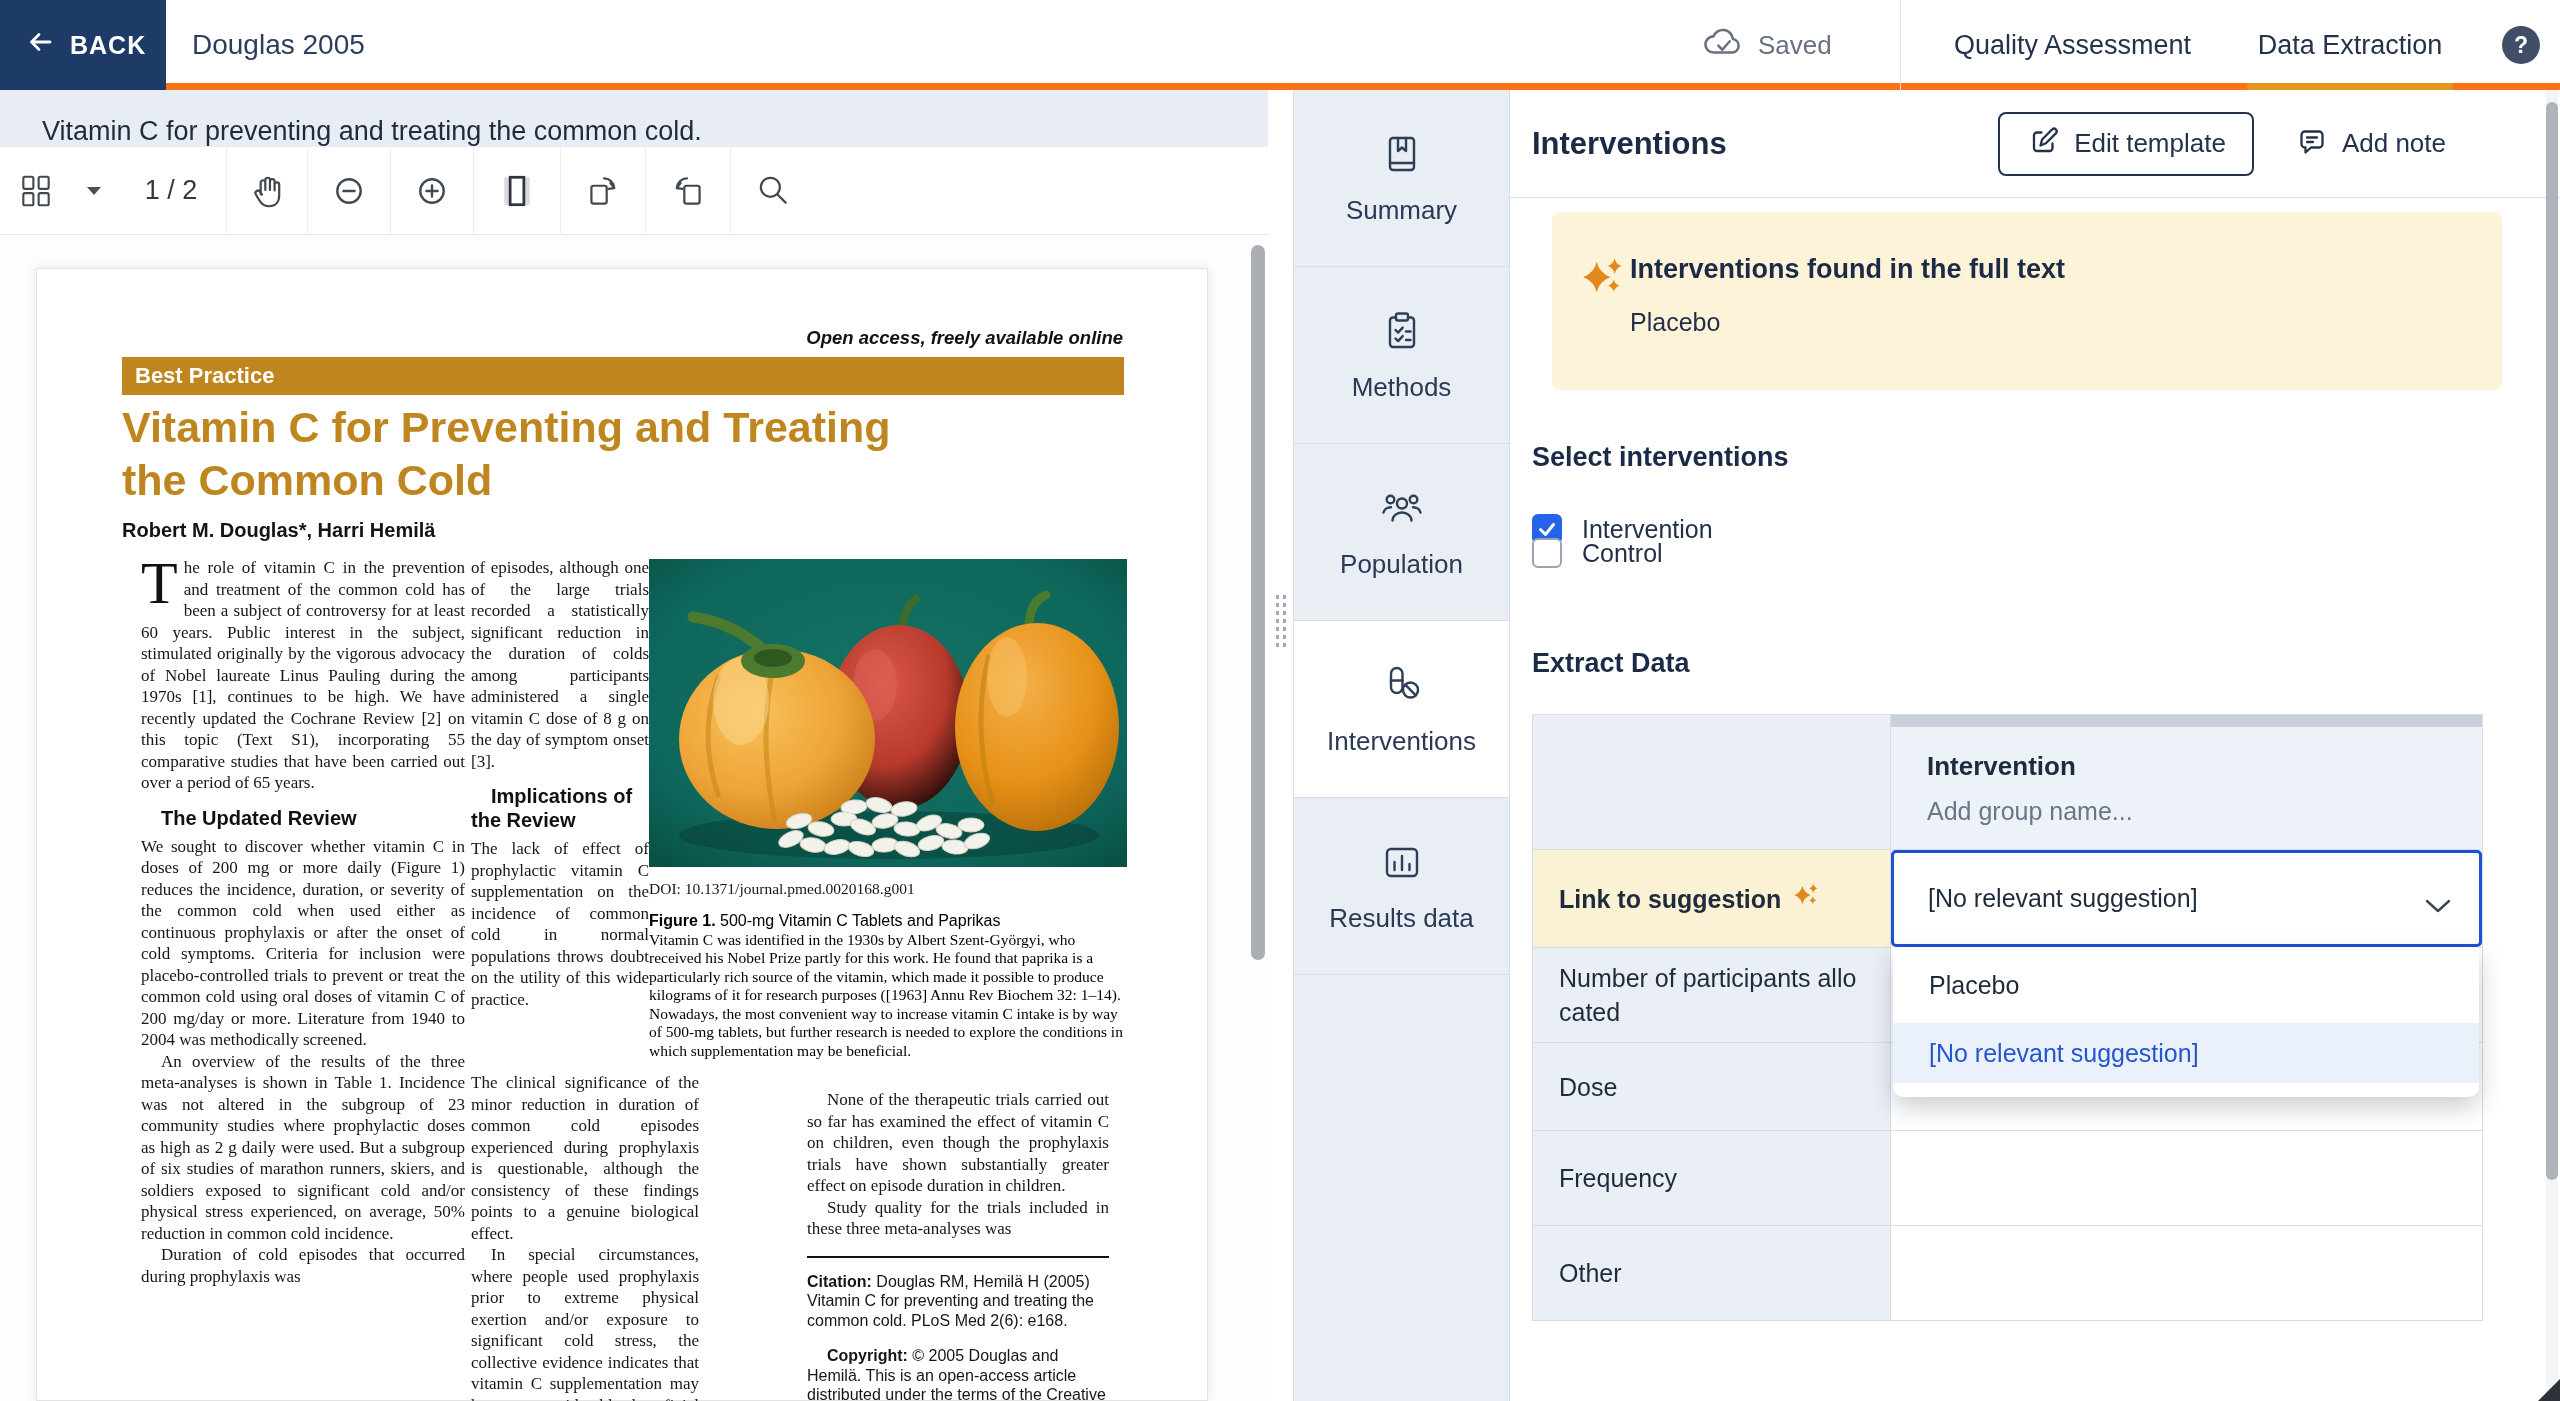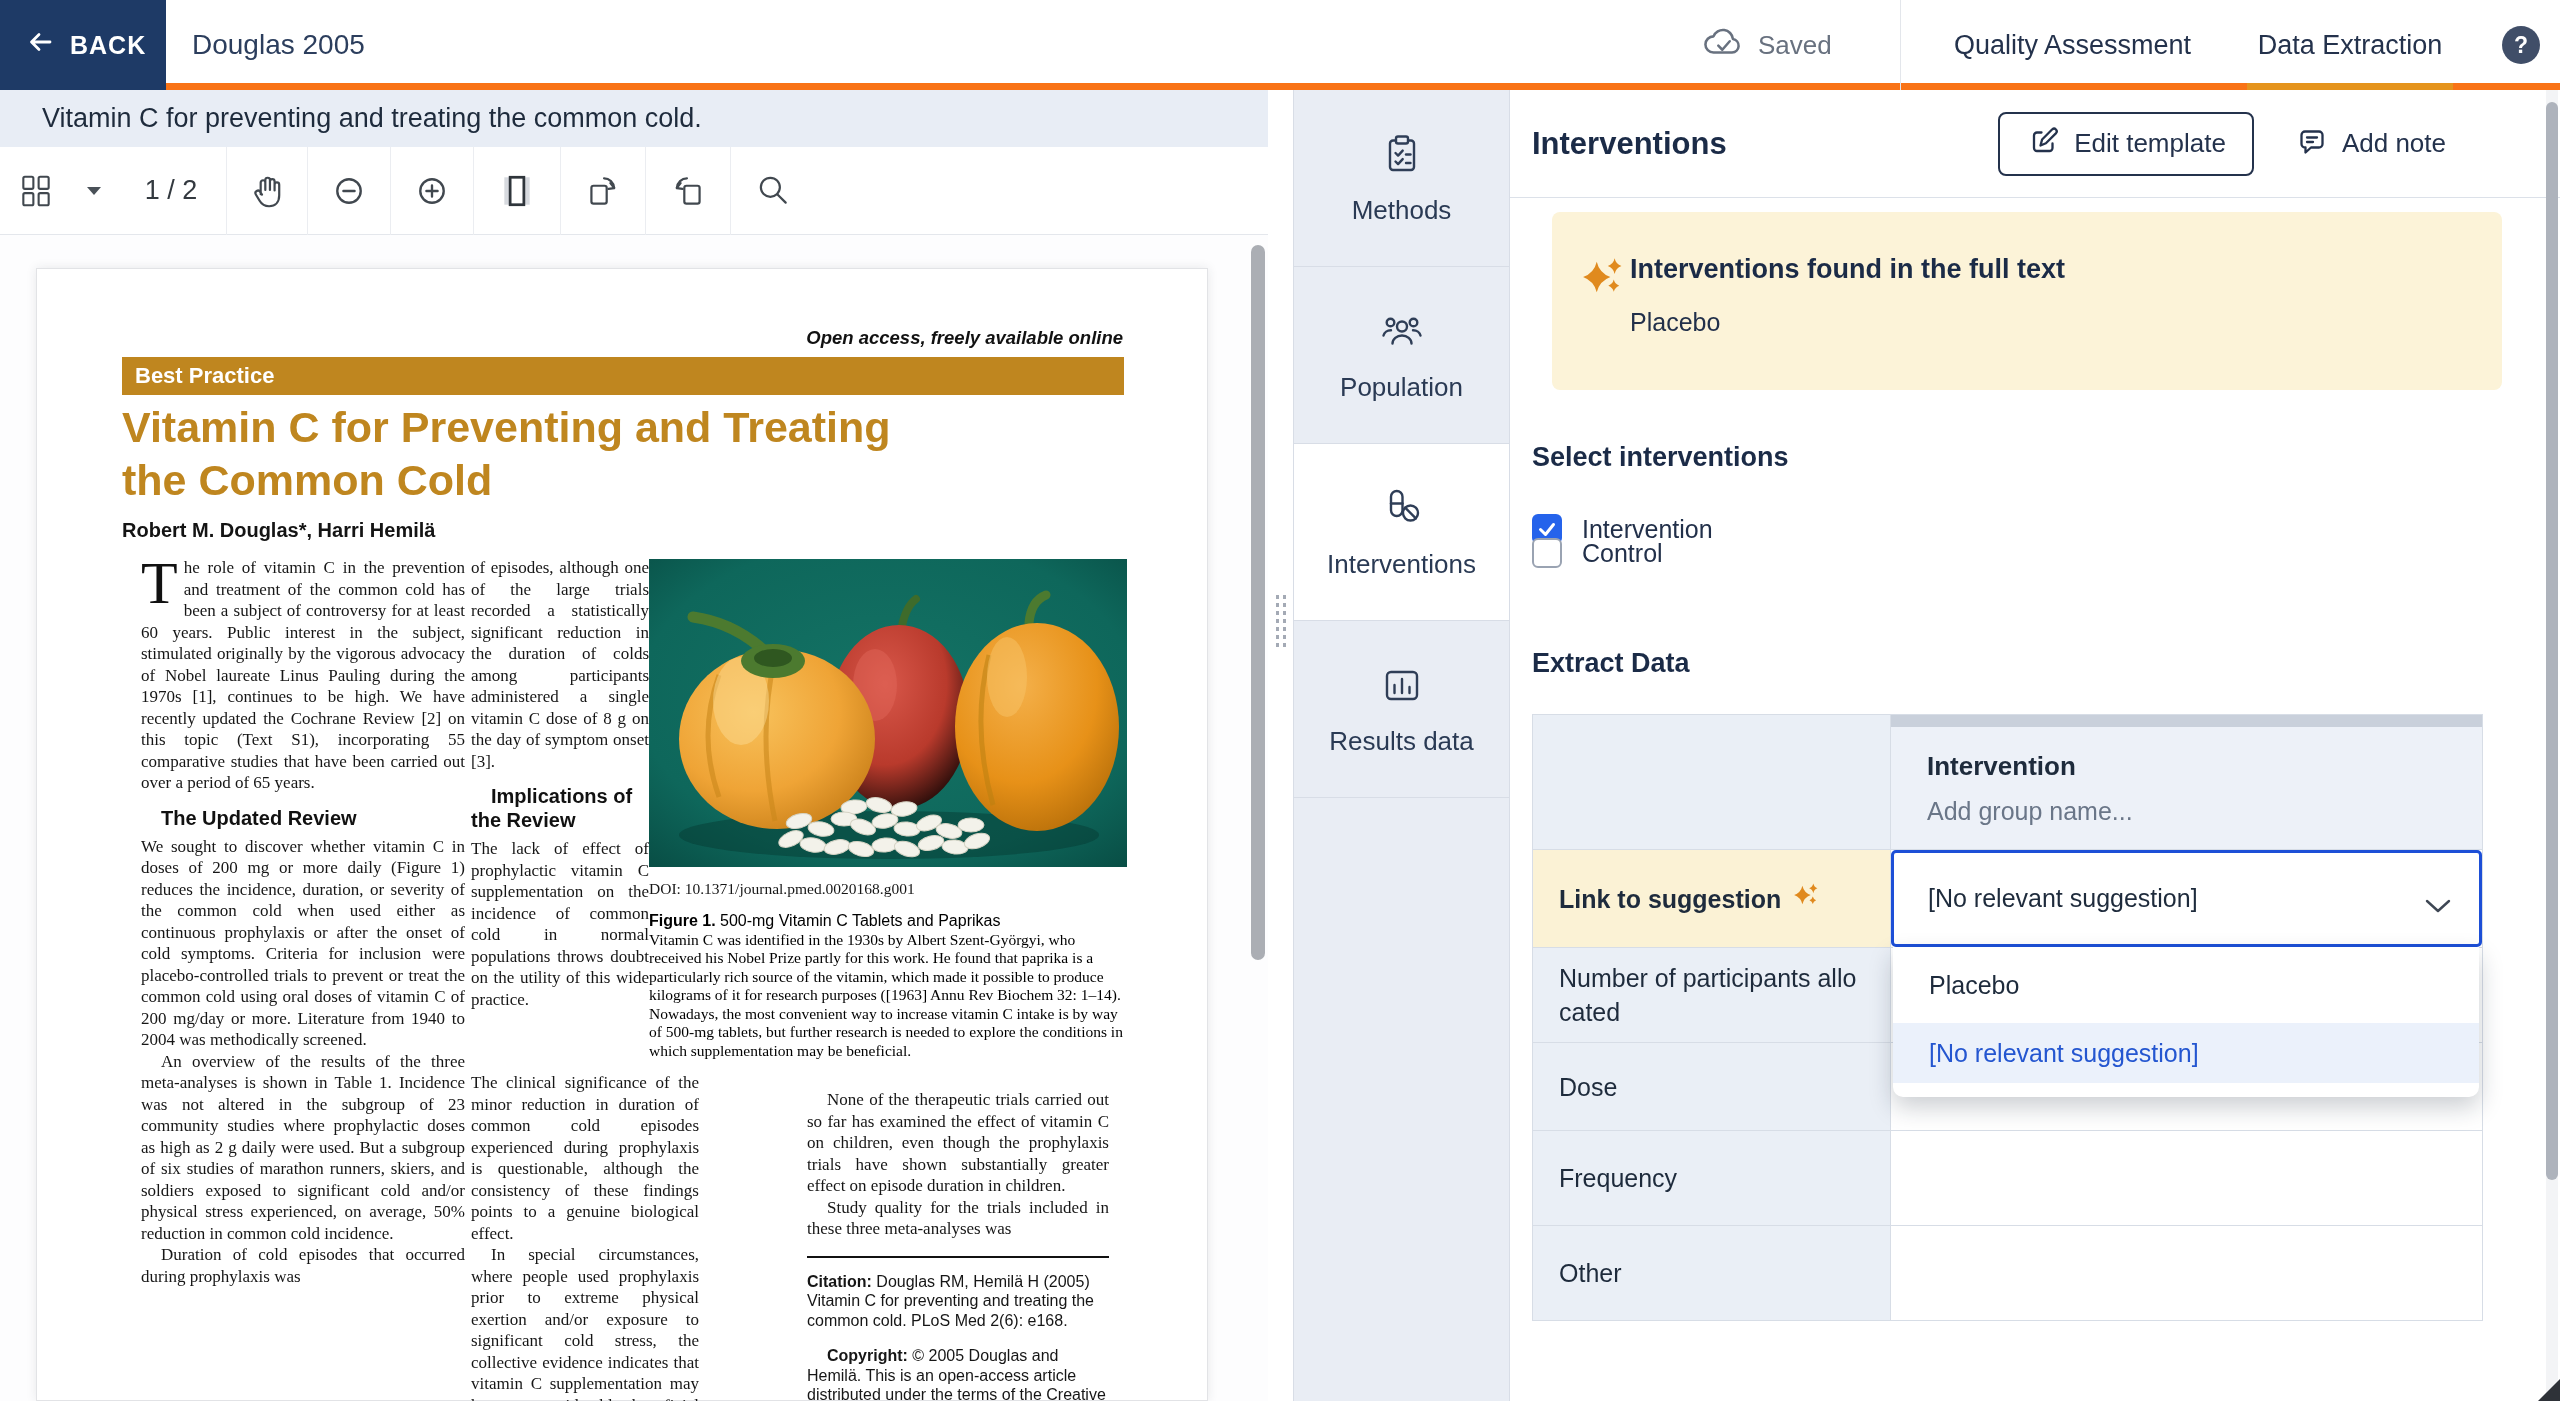--- a/index.html
+++ b/index.html
@@ -22,21 +22,21 @@
   #tab-qa { left:1939px; width:267px; justify-content:center; }
   #tab-de { left:2247px; width:206px; justify-content:center; }
   #tab-de .tab-underline { position:absolute; left:0; bottom:0; width:100%; height:7px; background:#E5941D; }
   #help-btn { position:absolute; left:2502px; top:26px; width:38px; height:38px; border-radius:50%;
               background:#404E68; color:#fff; font-size:23px; font-weight:bold;
               display:flex; align-items:center; justify-content:center; cursor:pointer; }
 
   
   #pdf-pane { position:absolute; left:0; top:90px; width:1293px; height:1311px; background:#FDFDFE; }
   #pdf-titlebar { position:absolute; left:0; top:0; width:100%; height:57px; background:#E8EDF5;
-                  display:flex; align-items:center; padding-left:42px; font-size:27px; color:#1E2B3C; }
+                  display:flex; align-items:flex-end; padding-left:42px; font-size:27px; color:#1E2B3C; }
   #pdf-toolbar { position:absolute; left:0; top:57px; width:100%; height:88px; background:#fff;
                  border-bottom:1px solid #E4E7EC; display:flex; align-items:center; }
   .tb-btn { height:88px; display:flex; align-items:center; justify-content:center; cursor:pointer; }
   .tb-sep { width:1px; height:88px; background:#EBEDF1; }
   #page-indicator { font-size:27px; color:#33393F; width:110px; text-align:center; }
 
   #pdf-page { position:absolute; left:36px; top:178px; width:1172px; height:1133px; background:#fff;
               border:1px solid #E2E3E6; box-shadow:0 0 10px rgba(40,50,60,.10); }
   #pdf-scrollbar-thumb { position:absolute; left:1251px; top:155px; width:14px; height:715px;
                          background:#ABAEB4; border-radius:8px; }
@@ -379,20 +379,32 @@
 
 <div id="split-strip">
   <div id="drag-dots"></div>
 </div>
 
 <div id="section-nav">
   <div class="nav-cell">
     <span class="nav-icon">
       <svg width="48" height="48" viewBox="0 0 48 48">
           <g stroke="#2F3E57" stroke-width="2.4" fill="none" stroke-linecap="round" stroke-linejoin="round">
+            <rect x="12" y="7" width="24" height="32" rx="3"></rect>
+            <path d="M20 7 v13 l4-3.5 4 3.5 V7"></path>
+            <path d="M12 32 h24"></path>
+          </g>
+        </svg>
+    </span>
+    <span class="nav-label">Summary</span>
+  </div>
+  <div class="nav-cell">
+    <span class="nav-icon">
+      <svg width="48" height="48" viewBox="0 0 48 48">
+          <g stroke="#2F3E57" stroke-width="2.4" fill="none" stroke-linecap="round" stroke-linejoin="round">
             <rect x="12" y="9.5" width="24" height="29.5" rx="3"></rect>
             <rect x="18" y="5.5" width="12" height="7" rx="2" fill="#E9EDF4"></rect>
             <path d="M17.5 22 l2.6 2.6 4.6-5"></path>
             <path d="M28 23.5 h4.5"></path>
             <path d="M17.5 30.5 l2.6 2.6 4.6-5"></path>
             <path d="M28 32 h4.5"></path>
           </g>
         </svg>
     </span>
     <span class="nav-label">Methods</span>

